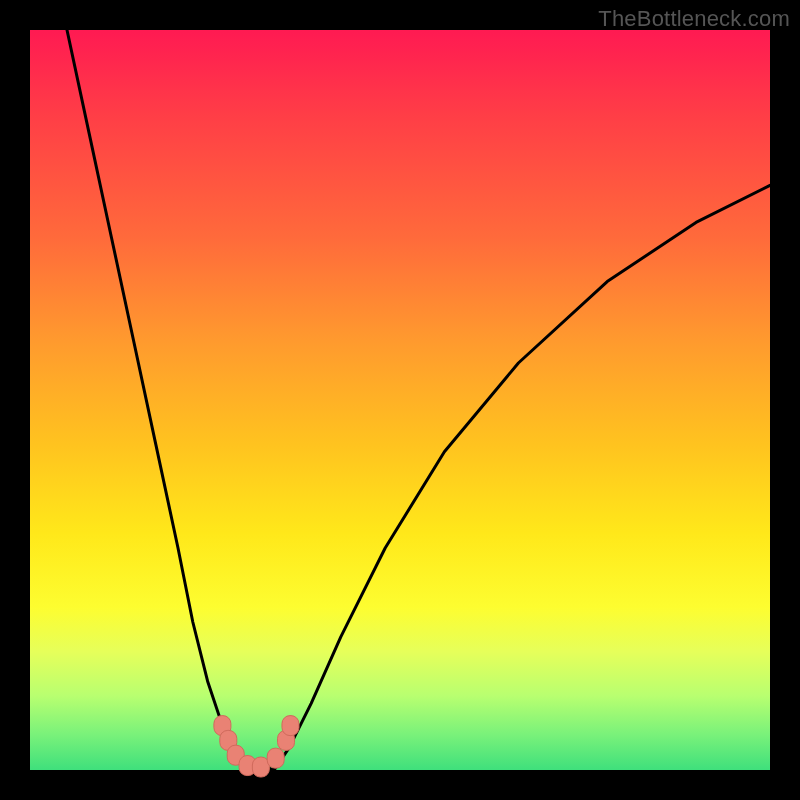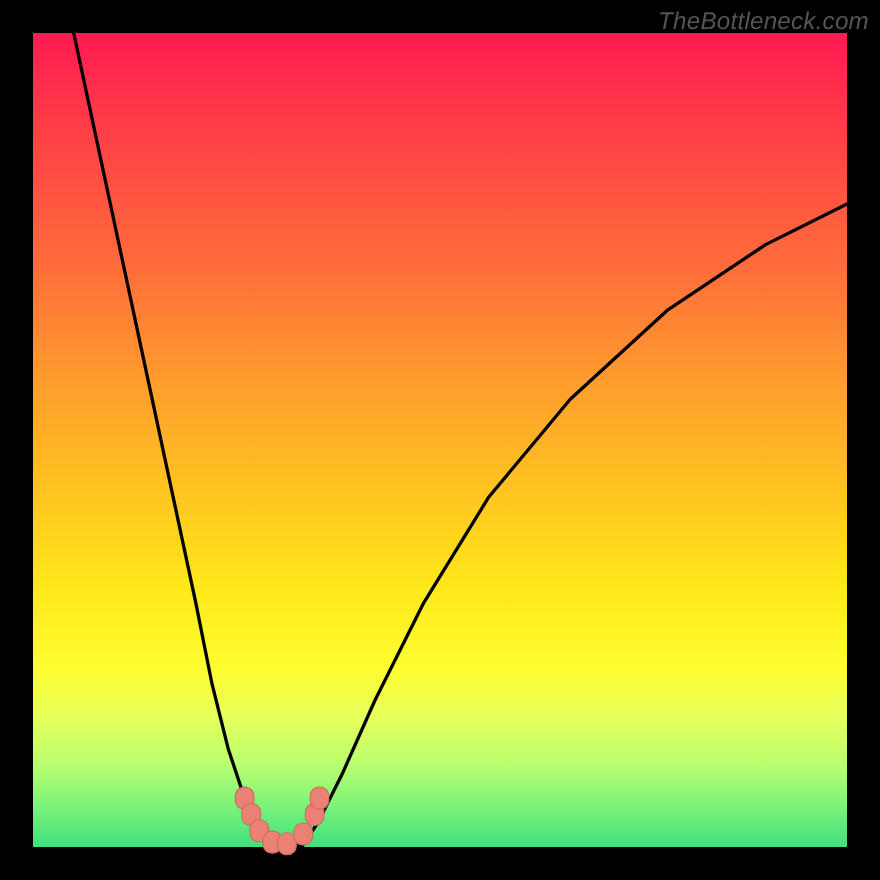--- a/index.html
+++ b/index.html
@@ -47,21 +47,20 @@
   }
   .watermark {
     position: absolute;
     top: 6px;
     right: 10px;
     color: #555;
     font-size: 22px;
     letter-spacing: 0.2px;
     font-weight: 500;
     user-select: none;
-    font-style: italic;
   }
 </style>
 </head>
 <body>
 
 <div class="frame">
 
   <div class="watermark">TheBottleneck.com</div>
 
   <div class="plot">

